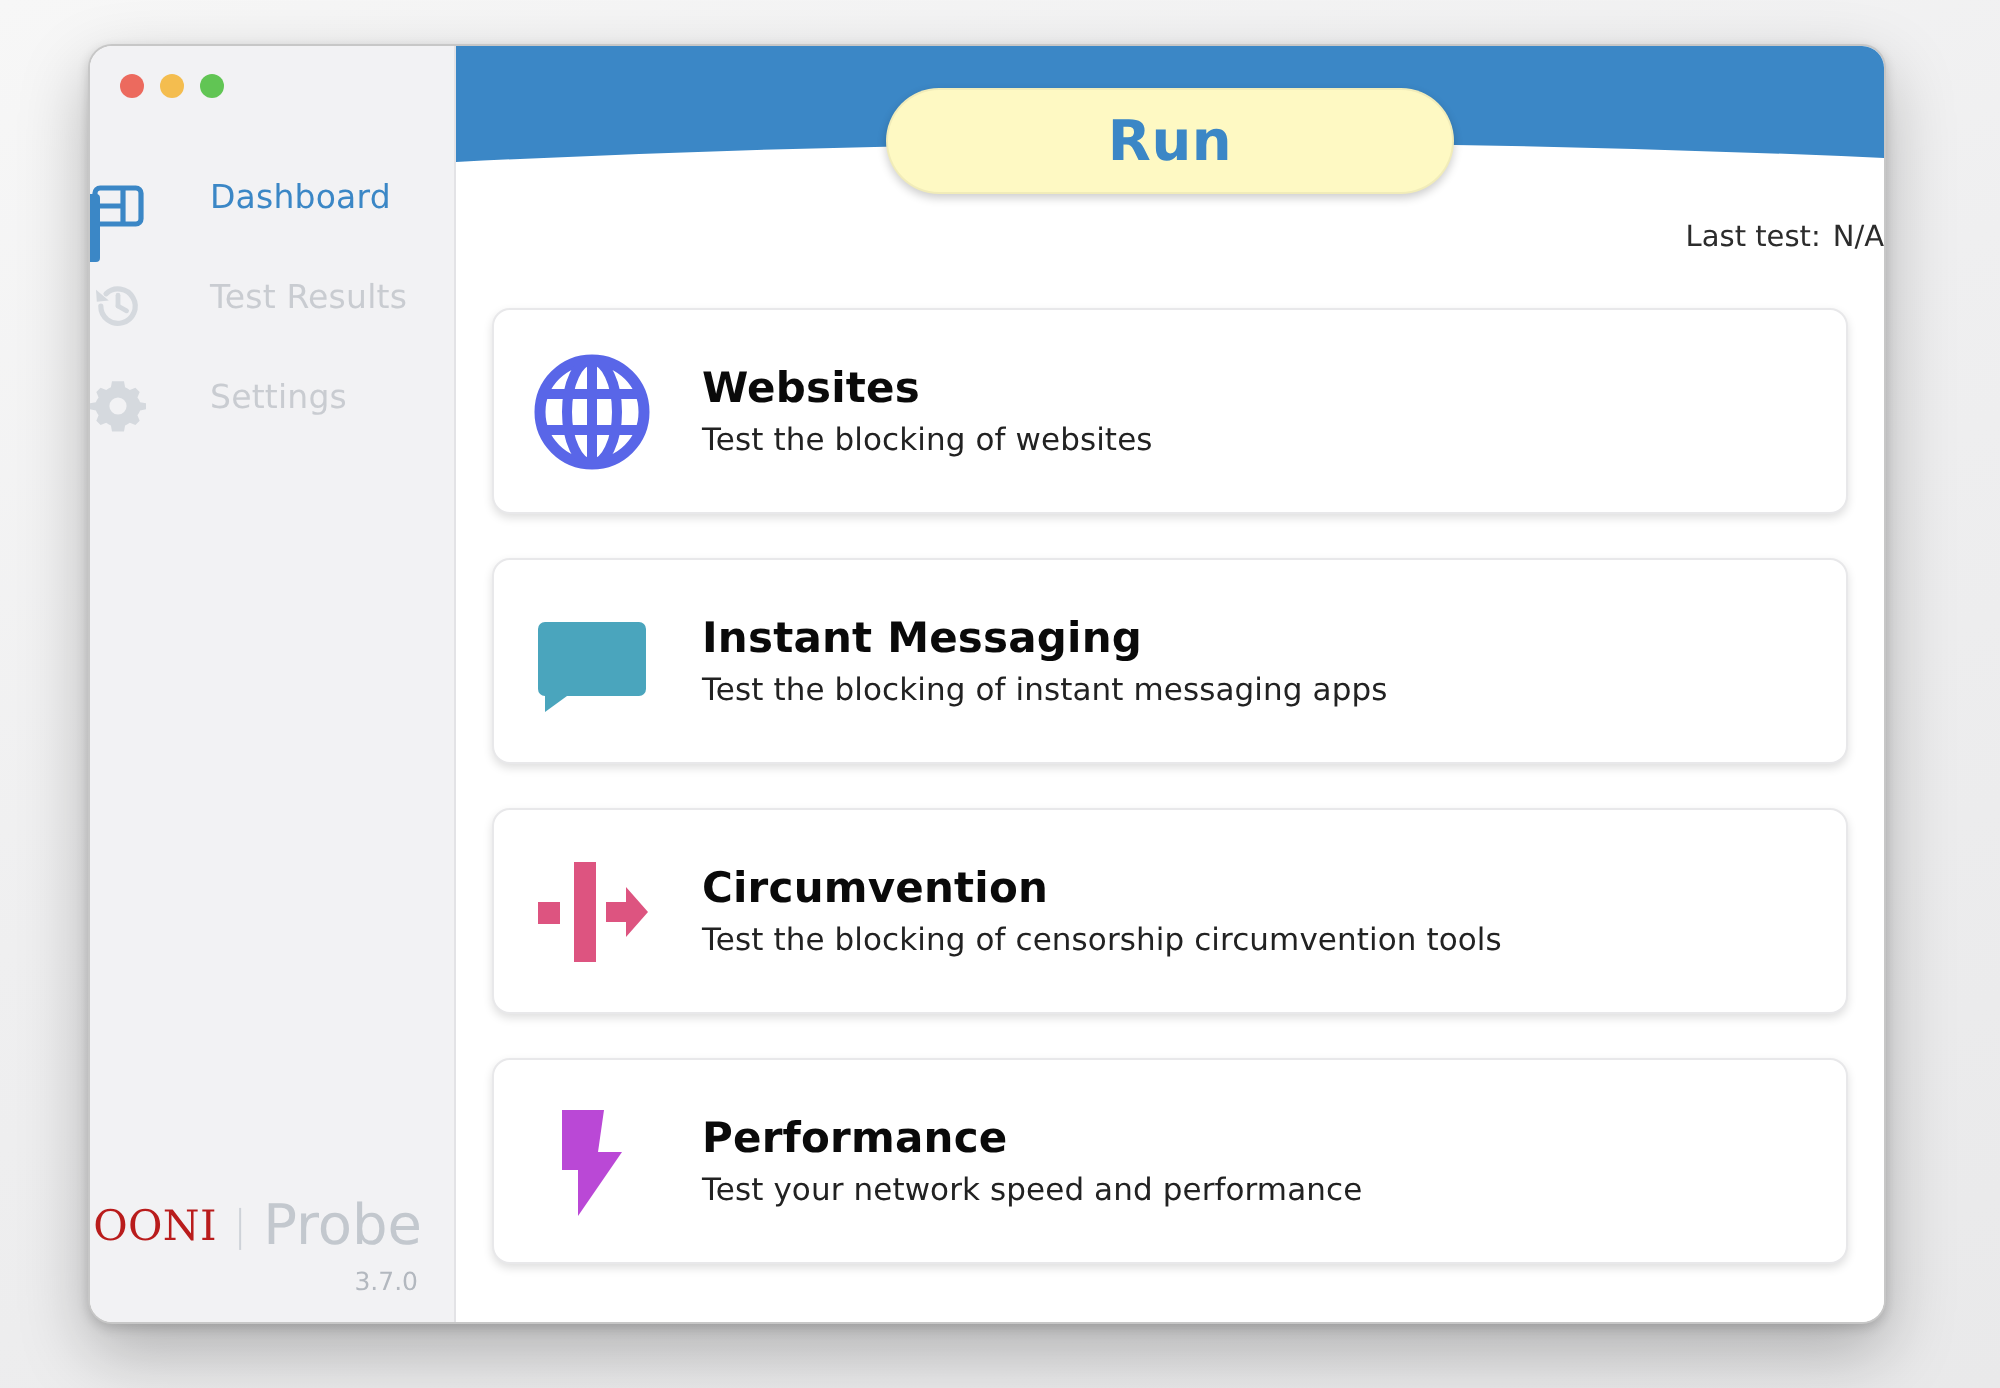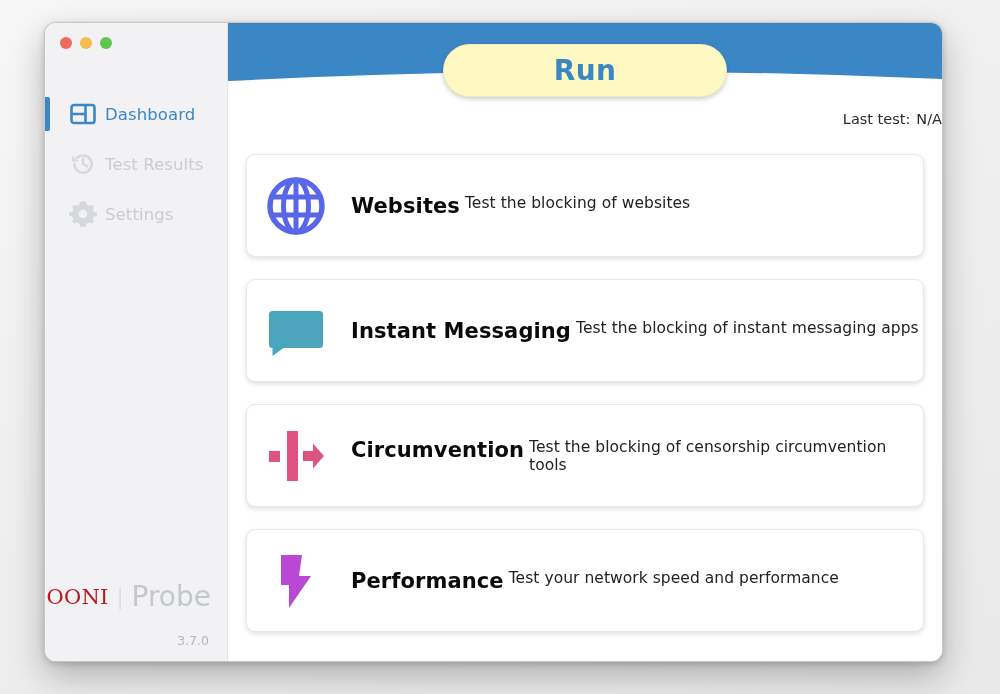--- a/index.html
+++ b/index.html
@@ -58,24 +58,22 @@
   }
   .tl { width: 12px; height: 12px; border-radius: 50%; display: block; }
   .tl.red    { background: #ec6a5e; }
   .tl.yellow { background: #f4bd4f; }
   .tl.green  { background: #61c554; }
 
   .nav { margin-top: 24px; position: relative; }
 
   .nav-item {
     display: flex;
-    align-items: center;
     height: 50px;
-    padding-left: 24px;
-    gap: 8px;
+    gap: 32px;
     position: relative;
   }
   .nav-item .nav-label {
     font-size: 16.5px;
     letter-spacing: .1px;
   }
   .nav-item.active .nav-label { color: #3b87c6; }
   .nav-item.inactive .nav-label { color: #c9ccd1; }
 
   .nav-icon { width: 28px; height: 28px; flex: none; display:block; }
@@ -116,21 +114,21 @@
     margin: 0 1px;
   }
   .brand-probe {
     font-size: 28px;
     color: #c3c8ce;
     font-weight: 400;
   }
   .version {
     font-size: 12.5px;
     color: #b3b8bf;
-    margin-top: 20px;
+    margin-top: 4px;
     padding-right: 2px;
   }
 
   
   #main {
     flex: 1;
     position: relative;
     background: #ffffff;
     overflow: hidden;
   }
@@ -208,21 +206,21 @@
   .card-icon {
     width: 62px;
     min-width: 62px;
     height: 62px;
     display: flex;
     align-items: center;
     justify-content: center;
   }
   .card-icon svg { display: block; }
 
-  .card-text { display: flex; flex-direction: row; gap: 5px; }
+  .card-text { display: flex; flex-direction: column; gap: 5px; }
   .card-title {
     font-size: 21px;
     font-weight: bold;
     color: #0a0a0a;
     letter-spacing: .1px;
   }
   .card-desc {
     font-size: 15.5px;
     color: #222222;
     letter-spacing: .05px;

